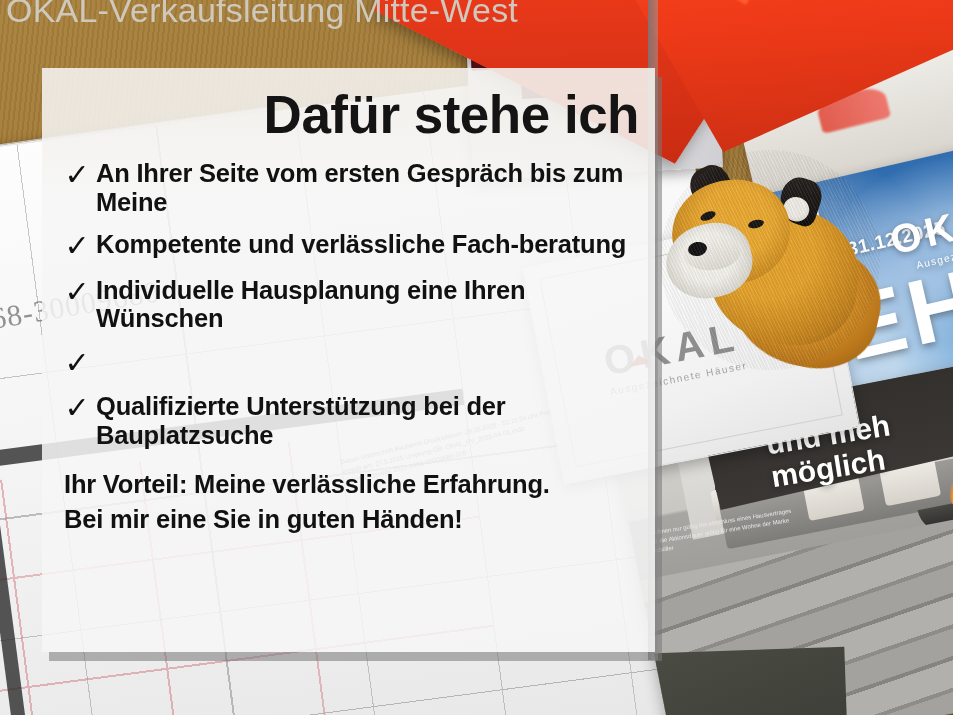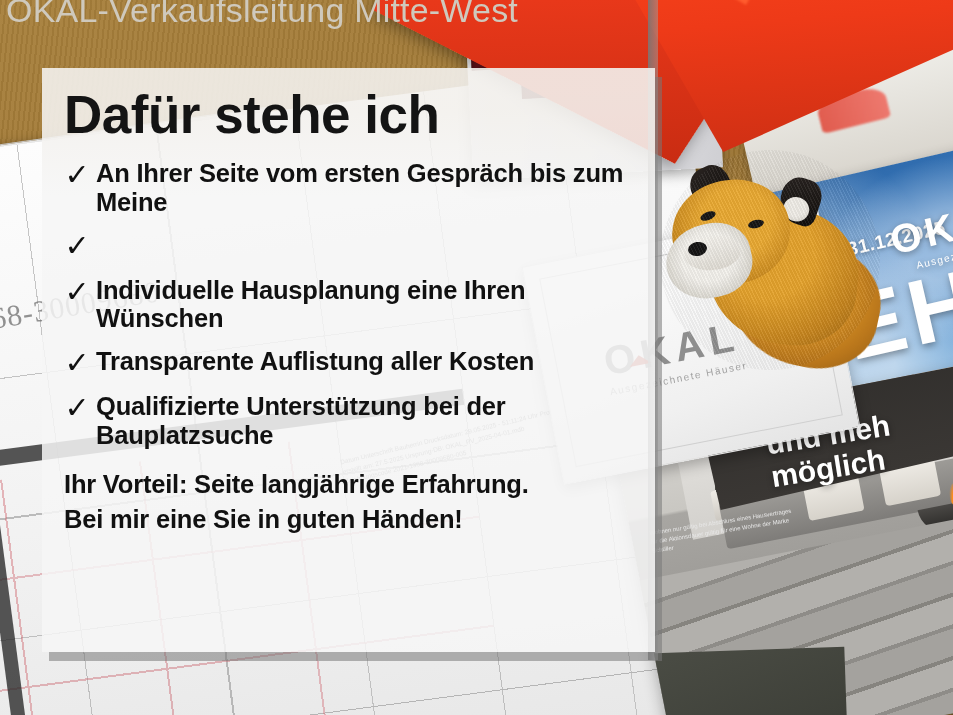--- a/index.html
+++ b/index.html
@@ -413,20 +413,21 @@
     position: absolute;
     left: 16px; right: 16px; top: 12px; bottom: 12px;
   }
   #panel-title {
     font-size: 53px;
     font-weight: 700;
     color: #141414;
     letter-spacing: -0.5px;
     margin: 8px 0 18px 6px;
     line-height: 1;
+    text-align: right;
   }
   .bullet {
     display: flex;
     align-items: flex-start;
     margin: 0 0 14px 0;
   }
   .check {
     flex: 0 0 auto;
     width: 38px;
     font-size: 30px;
@@ -555,38 +556,38 @@
 
       <div id="panel-title">Dafür stehe ich</div>
 
       <div class="bullet">
         <div class="check">✓</div>
         <div class="btext">An Ihrer Seite vom ersten Gespräch bis zum Meine</div>
       </div>
 
       <div class="bullet">
         <div class="check">✓</div>
+        <div class="btext">Kompetente und verlässliche Fach-beratung</div>
       </div>
 
       <div class="bullet">
         <div class="check">✓</div>
         <div class="btext">Individuelle Hausplanung eine Ihren Wünschen</div>
       </div>
 
       <div class="bullet">
         <div class="check">✓</div>
-        <div class="btext">Transparente Auflistung aller Kosten</div>
       </div>
 
       <div class="bullet">
         <div class="check">✓</div>
         <div class="btext">Qualifizierte Unterstützung bei der Bauplatzsuche</div>
       </div>
 
       <div id="closing">
-        <div class="cline">Ihr Vorteil: Seite langjährige Erfahrung.</div>
+        <div class="cline">Ihr Vorteil: Meine verlässliche Erfahrung.</div>
         <div class="cline">Bei mir eine Sie in guten Händen!</div>
       </div>
 
     </div>
   </div>
 
 </div>
 
 </body></html>

